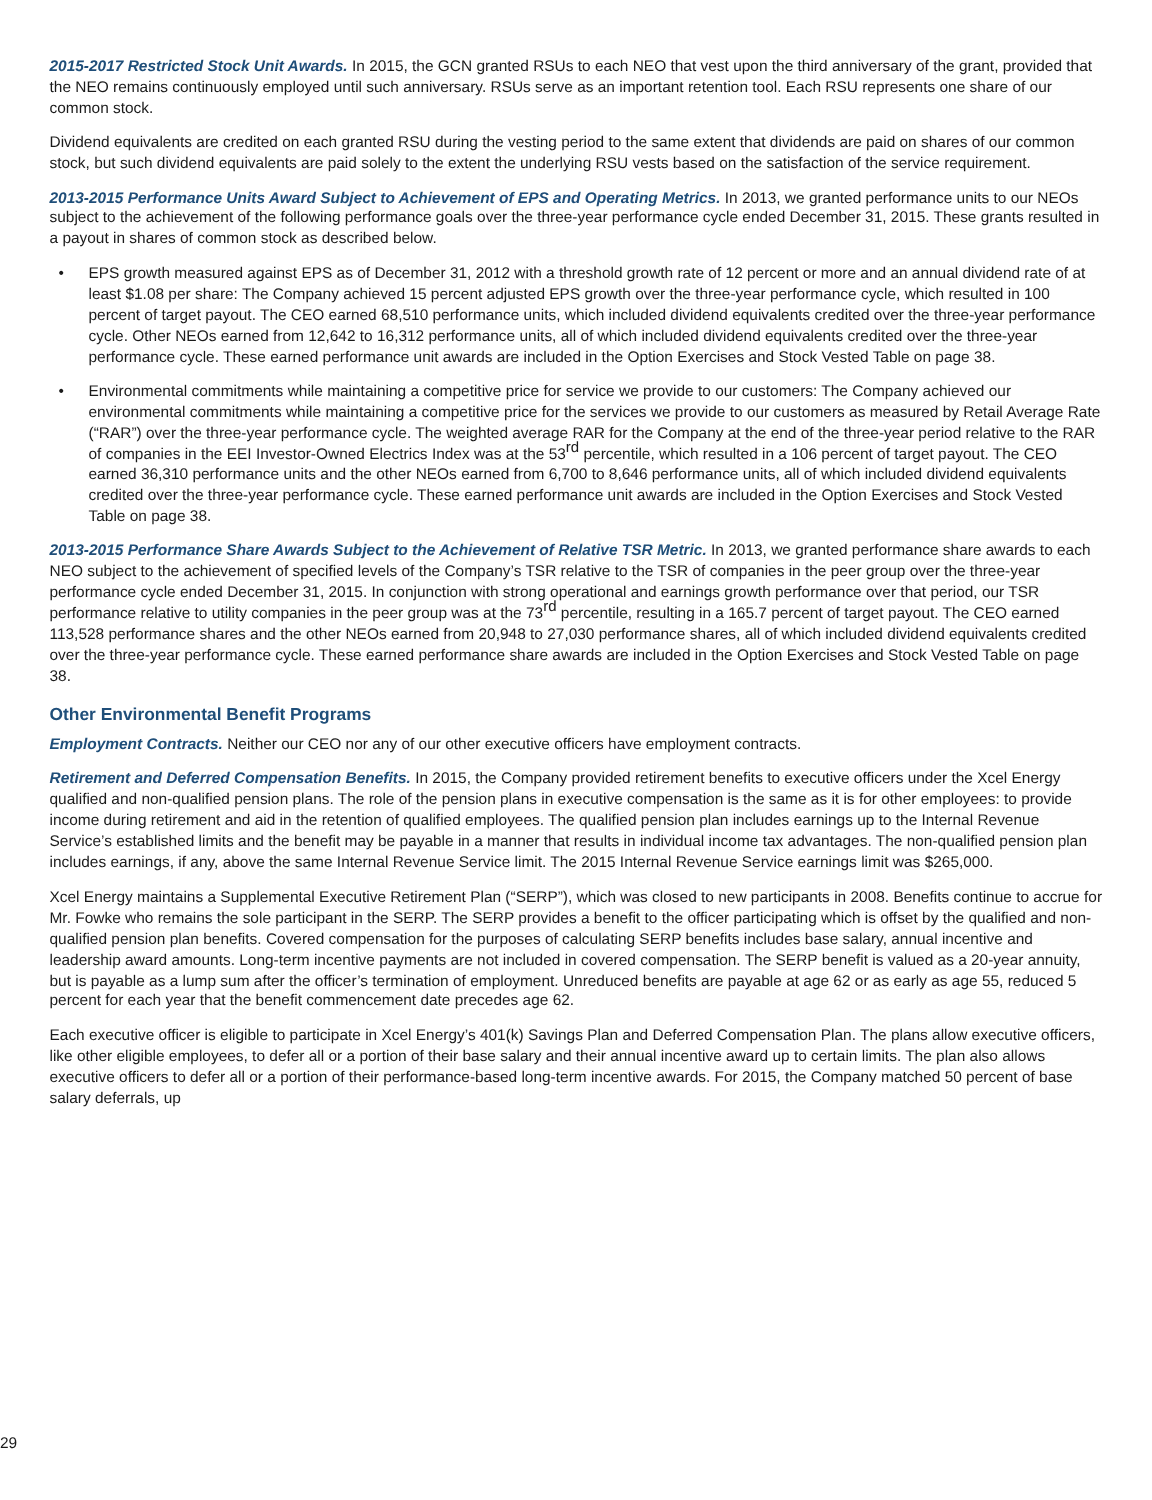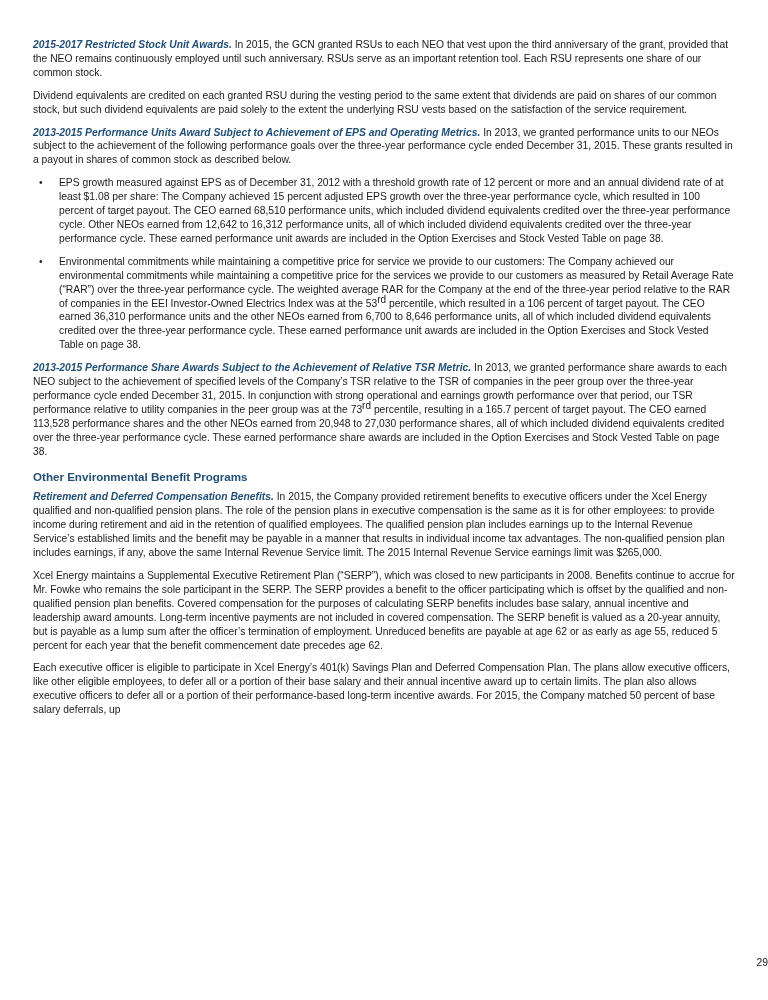--- a/index.html
+++ b/index.html
@@ -63,21 +63,21 @@
   sup {
     font-size: 10px;
     vertical-align: super;
     line-height: 0;
   }
   .page-number {
     position: absolute;
     bottom: 32px;
     left: 0;
     width: 768px;
-    text-align: right;
+    text-align: left;
     font-size: 10.3px;
     color: #1a1a1a;
   }
 </style>
 </head>
 <body>
 
 <div class="page">
 
   <p class="body-text"><span class="lead">2015-2017 Restricted Stock Unit Awards.</span><span> In 2015, the GCN granted RSUs to each NEO that vest upon the third anniversary of the grant, provided that the NEO remains continuously employed until such anniversary. RSUs serve as an important retention tool. Each RSU represents one share of our common stock.</span></p>
@@ -93,20 +93,21 @@
     </li>
     <li>
       <span class="bullet-mark">•</span><span>Environmental commitments while maintaining a competitive price for service we provide to our customers: The Company achieved our environmental commitments while maintaining a competitive price for the services we provide to our customers as measured by Retail Average Rate (“RAR”) over the three-year performance cycle. The weighted average RAR for the Company at the end of the three-year period relative to the RAR of companies in the EEI Investor-Owned Electrics Index was at the 53</span><sup>rd</sup><span> percentile, which resulted in a 106 percent of target payout. The CEO earned 36,310 performance units and the other NEOs earned from 6,700 to 8,646 performance units, all of which included dividend equivalents credited over the three-year performance cycle. These earned performance unit awards are included in the Option Exercises and Stock Vested Table on page 38.</span>
     </li>
   </ul>
 
   <p class="body-text"><span class="lead">2013-2015 Performance Share Awards Subject to the Achievement of Relative TSR Metric.</span><span> In 2013, we granted performance share awards to each NEO subject to the achievement of specified levels of the Company’s TSR relative to the TSR of companies in the peer group over the three-year performance cycle ended December 31, 2015. In conjunction with strong operational and earnings growth performance over that period, our TSR performance relative to utility companies in the peer group was at the 73</span><sup>rd</sup><span> percentile, resulting in a 165.7 percent of target payout. The CEO earned 113,528 performance shares and the other NEOs earned from 20,948 to 27,030 performance shares, all of which included dividend equivalents credited over the three-year performance cycle. These earned performance share awards are included in the Option Exercises and Stock Vested Table on page 38.</span></p>
 
   <h2 class="section-heading">Other Environmental Benefit Programs</h2>
 
+  <p class="body-text"><span class="lead">Employment Contracts.</span><span> Neither our CEO nor any of our other executive officers have employment contracts.</span></p>
 
   <p class="body-text"><span class="lead">Retirement and Deferred Compensation Benefits.</span><span> In 2015, the Company provided retirement benefits to executive officers under the Xcel Energy qualified and non-qualified pension plans. The role of the pension plans in executive compensation is the same as it is for other employees: to provide income during retirement and aid in the retention of qualified employees. The qualified pension plan includes earnings up to the Internal Revenue Service’s established limits and the benefit may be payable in a manner that results in individual income tax advantages. The non-qualified pension plan includes earnings, if any, above the same Internal Revenue Service limit. The 2015 Internal Revenue Service earnings limit was $265,000.</span></p>
 
   <p class="body-text"><span>Xcel Energy maintains a Supplemental Executive Retirement Plan (“SERP”), which was closed to new participants in 2008. Benefits continue to accrue for Mr. Fowke who remains the sole participant in the SERP. The SERP provides a benefit to the officer participating which is offset by the qualified and non-qualified pension plan benefits. Covered compensation for the purposes of calculating SERP benefits includes base salary, annual incentive and leadership award amounts. Long-term incentive payments are not included in covered compensation. The SERP benefit is valued as a 20-year annuity, but is payable as a lump sum after the officer’s termination of employment. Unreduced benefits are payable at age 62 or as early as age 55, reduced 5 percent for each year that the benefit commencement date precedes age 62.</span></p>
 
   <p class="body-text"><span>Each executive officer is eligible to participate in Xcel Energy’s 401(k) Savings Plan and Deferred Compensation Plan. The plans allow executive officers, like other eligible employees, to defer all or a portion of their base salary and their annual incentive award up to certain limits. The plan also allows executive officers to defer all or a portion of their performance-based long-term incentive awards. For 2015, the Company matched 50 percent of base salary deferrals, up</span></p>
 
   <div class="page-number">29</div>
 
 </div>

